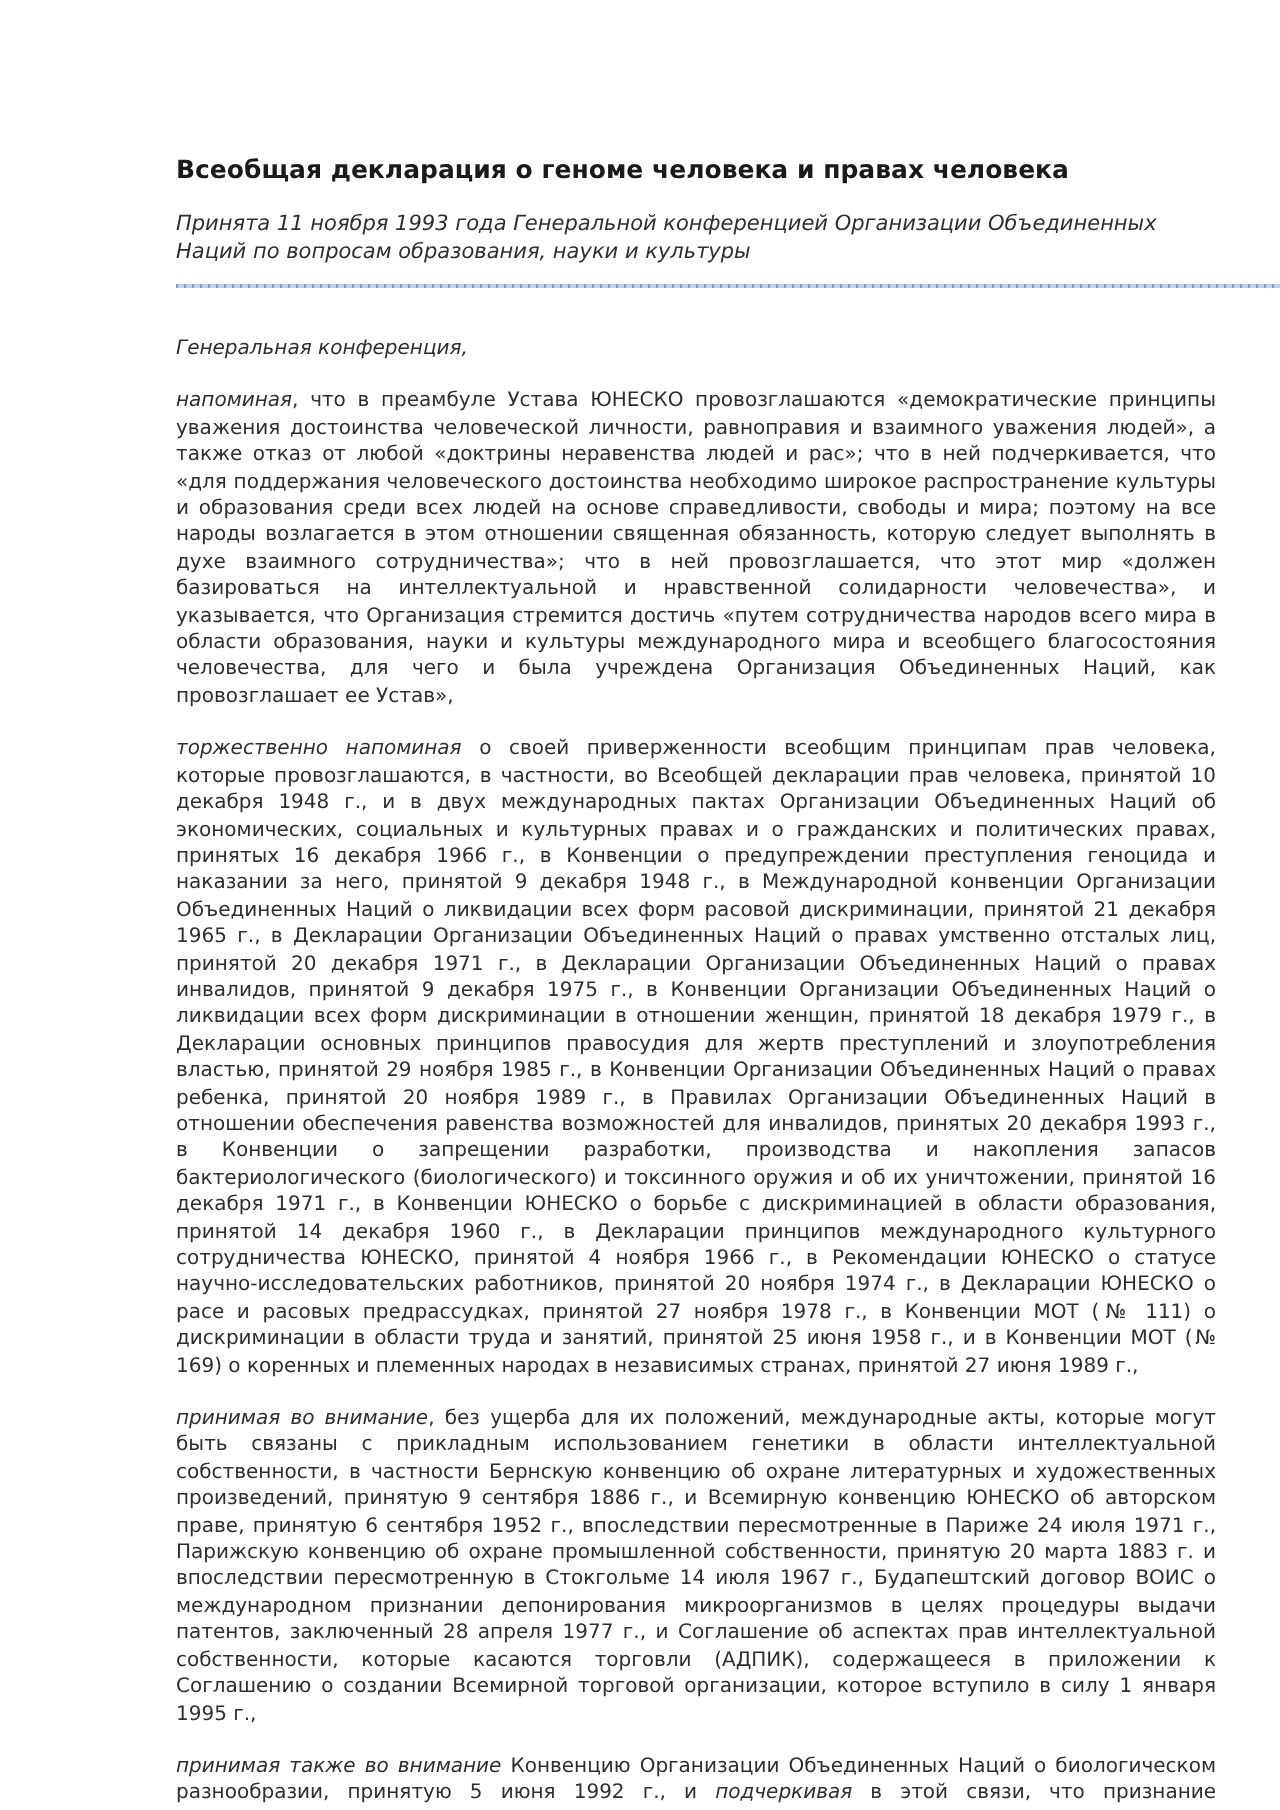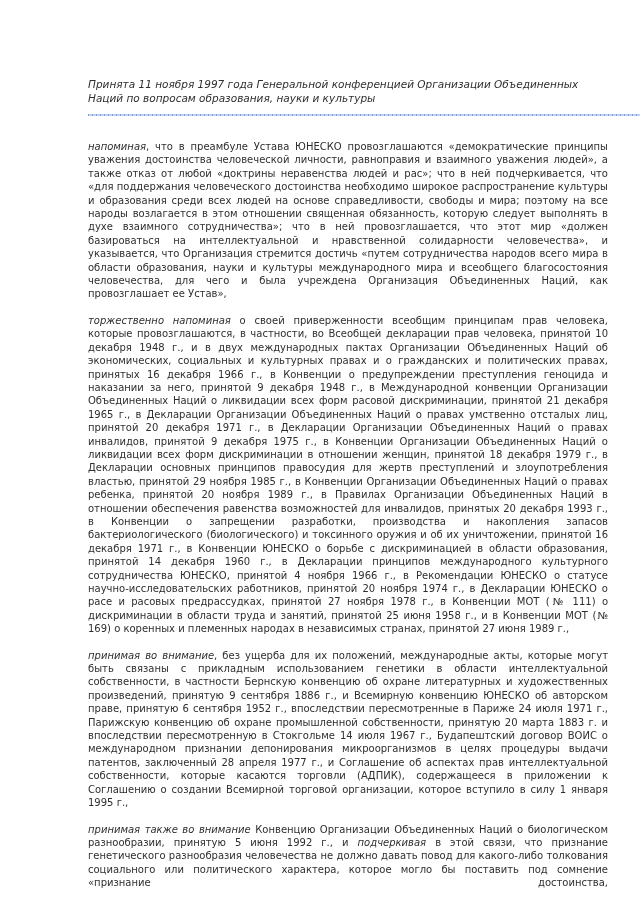--- a/index.html
+++ b/index.html
@@ -52,24 +52,26 @@
   .seg-plain { font-style: normal; }
   a.seg-link {
     color: var(--text-color, #2e2e2e);
     cursor: pointer;
   }
 </style>
 </head>
 <body>
 
 <div class="page">
+  <h1 class="doc-title">Всеобщая декларация о геноме человека и правах человека</h1>
 
-  <p class="doc-subtitle">Принята 11 ноября 1997 года Генеральной конференцией Организации Объединенных Наций по вопросам образования, науки и культуры</p>
+  <p class="doc-subtitle">Принята 11 ноября 1993 года Генеральной конференцией Организации Объединенных Наций по вопросам образования, науки и культуры</p>
 
   <div class="separator"></div>
 
   <div class="doc-body">
+      <p><span class="seg-italic">Генеральная конференция,</span></p>
       <p><span class="seg-italic">напоминая</span><span class="seg-plain">, что в преамбуле </span><a class="seg-link">Устава ЮНЕСКО</a><span class="seg-plain"> провозглашаются «демократические принципы уважения достоинства человеческой личности, равноправия и взаимного уважения людей», а также отказ от любой «доктрины неравенства людей и рас»; что в ней подчеркивается, что «для поддержания человеческого достоинства необходимо широкое распространение культуры и образования среди всех людей на основе справедливости, свободы и мира; поэтому на все народы возлагается в этом отношении священная обязанность, которую следует выполнять в духе взаимного сотрудничества»; что в ней провозглашается, что этот мир «должен базироваться на интеллектуальной и нравственной солидарности человечества», и указывается, что Организация стремится достичь «путем сотрудничества народов всего мира в области образования, науки и культуры международного мира и всеобщего благосостояния человечества, для чего и была учреждена Организация Объединенных Наций, как провозглашает ее </span><a class="seg-link">Устав</a><span class="seg-plain">»,</span></p>
       <p><span class="seg-italic">торжественно напоминая</span><span class="seg-plain"> о своей приверженности всеобщим принципам прав человека, которые провозглашаются, в частности, во </span><a class="seg-link">Всеобщей декларации прав человека</a><span class="seg-plain">, принятой 10 декабря 1948 г., и в двух международных пактах Организации Объединенных Наций </span><a class="seg-link">об экономических, социальных и культурных правах</a><span class="seg-plain"> и </span><a class="seg-link">о гражданских и политических правах</a><span class="seg-plain">, принятых 16 декабря 1966 г., в </span><a class="seg-link">Конвенции о предупреждении преступления геноцида и наказании за него</a><span class="seg-plain">, принятой 9 декабря 1948 г., в </span><a class="seg-link">Международной конвенции Организации Объединенных Наций о ликвидации всех форм расовой дискриминации</a><span class="seg-plain">, принятой 21 декабря 1965 г., в </span><a class="seg-link">Декларации Организации Объединенных Наций о правах умственно отсталых лиц</a><span class="seg-plain">, принятой 20 декабря 1971 г., в </span><a class="seg-link">Декларации Организации Объединенных Наций о правах инвалидов</a><span class="seg-plain">, принятой 9 декабря 1975 г., в </span><a class="seg-link">Конвенции Организации Объединенных Наций о ликвидации всех форм дискриминации в отношении женщин</a><span class="seg-plain">, принятой 18 декабря 1979 г., в </span><a class="seg-link">Декларации основных принципов правосудия для жертв преступлений и злоупотребления властью</a><span class="seg-plain">, принятой 29 ноября 1985 г., в </span><a class="seg-link">Конвенции Организации Объединенных Наций о правах ребенка</a><span class="seg-plain">, принятой 20 ноября 1989 г., в </span><a class="seg-link">Правилах Организации Объединенных Наций в отношении обеспечения равенства возможностей для инвалидов</a><span class="seg-plain">, принятых 20 декабря 1993 г., в </span><a class="seg-link">Конвенции о запрещении разработки, производства и накопления запасов бактериологического (биологического) и токсинного оружия и об их уничтожении</a><span class="seg-plain">, принятой 16 декабря 1971 г., в </span><a class="seg-link">Конвенции ЮНЕСКО о борьбе с дискриминацией в области образования</a><span class="seg-plain">, принятой 14 декабря 1960 г., в </span><a class="seg-link">Декларации принципов международного культурного сотрудничества</a><span class="seg-plain"> ЮНЕСКО, принятой 4 ноября 1966 г., в Рекомендации ЮНЕСКО о статусе научно-исследовательских работников, принятой 20 ноября 1974 г., в </span><a class="seg-link">Декларации ЮНЕСКО о расе и расовых предрассудках</a><span class="seg-plain">, принятой 27 ноября 1978 г., в </span><a class="seg-link">Конвенции МОТ (№ 111) о дискриминации в области труда и занятий</a><span class="seg-plain">, принятой 25 июня 1958 г., и в </span><a class="seg-link">Конвенции МОТ (№ 169) о коренных и племенных народах в независимых странах</a><span class="seg-plain">, принятой 27 июня 1989 г.,</span></p>
       <p><span class="seg-italic">принимая во внимание</span><span class="seg-plain">, без ущерба для их положений, международные акты, которые могут быть связаны с прикладным использованием генетики в области интеллектуальной собственности, в частности </span><a class="seg-link">Бернскую конвенцию об охране литературных и художественных произведений</a><span class="seg-plain">, принятую 9 сентября 1886 г., и </span><a class="seg-link">Всемирную конвенцию ЮНЕСКО об авторском праве</a><span class="seg-plain">, принятую 6 сентября 1952 г., впоследствии пересмотренные в Париже 24 июля 1971 г., </span><a class="seg-link">Парижскую конвенцию об охране промышленной собственности</a><span class="seg-plain">, принятую 20 марта 1883 г. и впоследствии пересмотренную в Стокгольме 14 июля 1967 г., Будапештский договор ВОИС о международном признании депонирования микроорганизмов в целях процедуры выдачи патентов, заключенный 28 апреля 1977 г., и </span><a class="seg-link">Соглашение об аспектах прав интеллектуальной собственности, которые касаются торговли</a><span class="seg-plain"> (АДПИК), содержащееся в приложении к Соглашению о создании </span><a class="seg-link">Всемирной торговой организации</a><span class="seg-plain">, которое вступило в силу 1 января 1995 г.,</span></p>
       <p class="justify-last"><span class="seg-italic">принимая также во внимание</span><span class="seg-plain"> </span><a class="seg-link">Конвенцию Организации Объединенных Наций о биологическом разнообразии</a><span class="seg-plain">, принятую 5 июня 1992 г., и </span><span class="seg-italic">подчеркивая</span><span class="seg-plain"> в этой связи, что признание генетического разнообразия человечества не должно давать повод для какого-либо толкования социального или политического характера, которое могло бы поставить под сомнение «признание достоинства,</span></p>
     </div>
 </div>
 
 </body></html>

